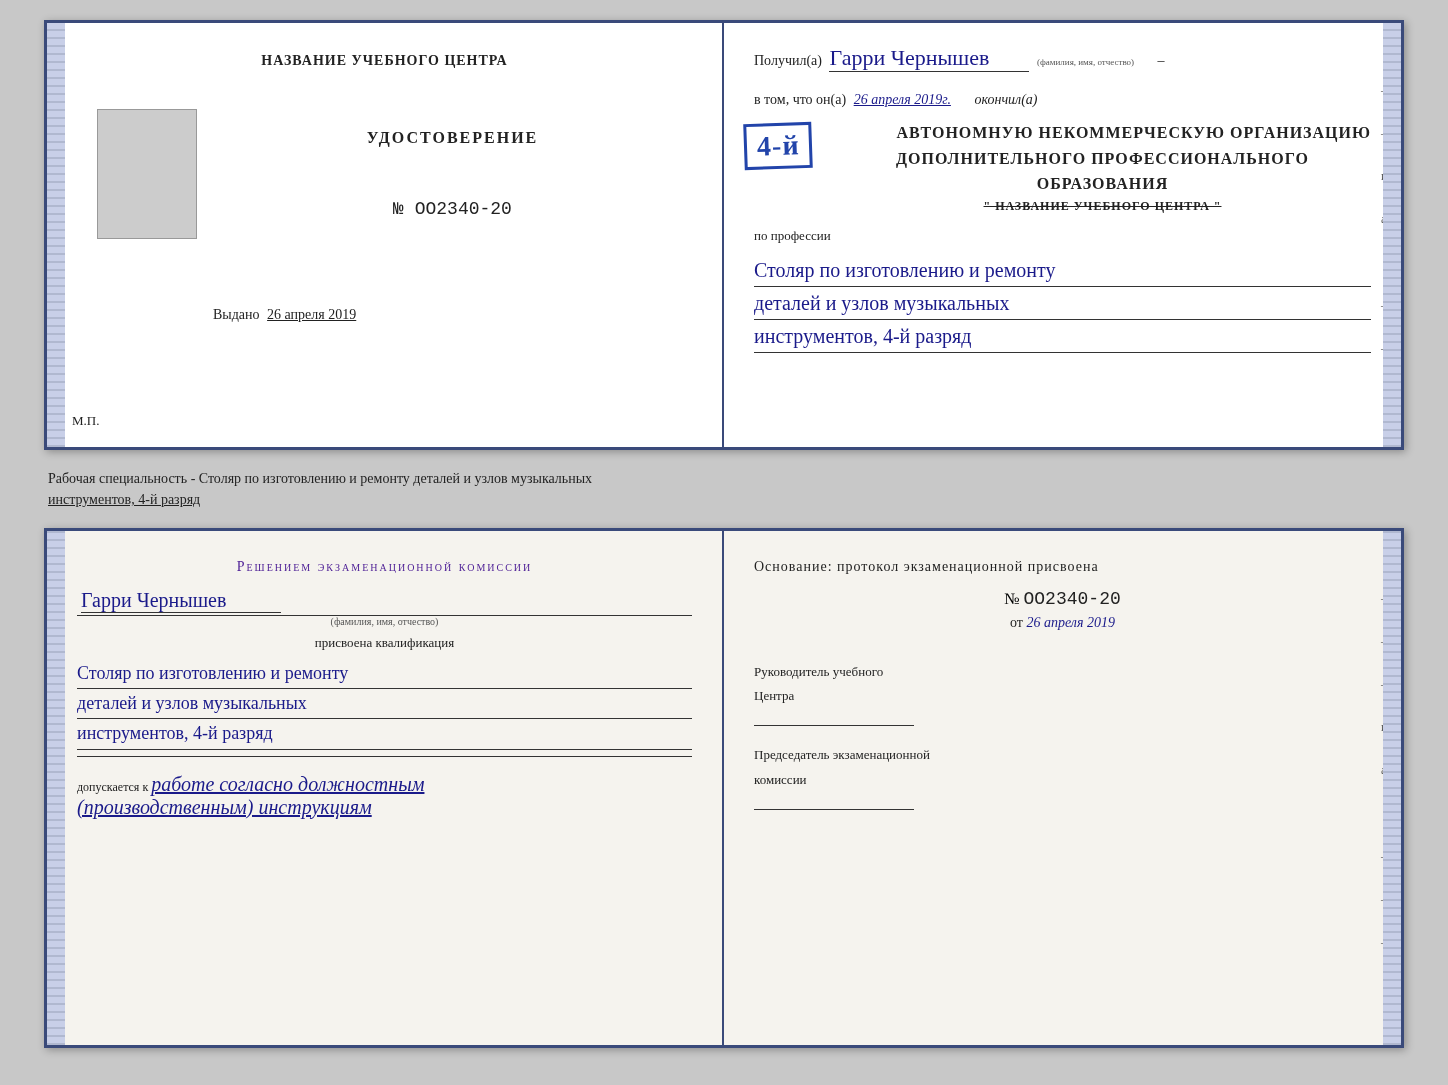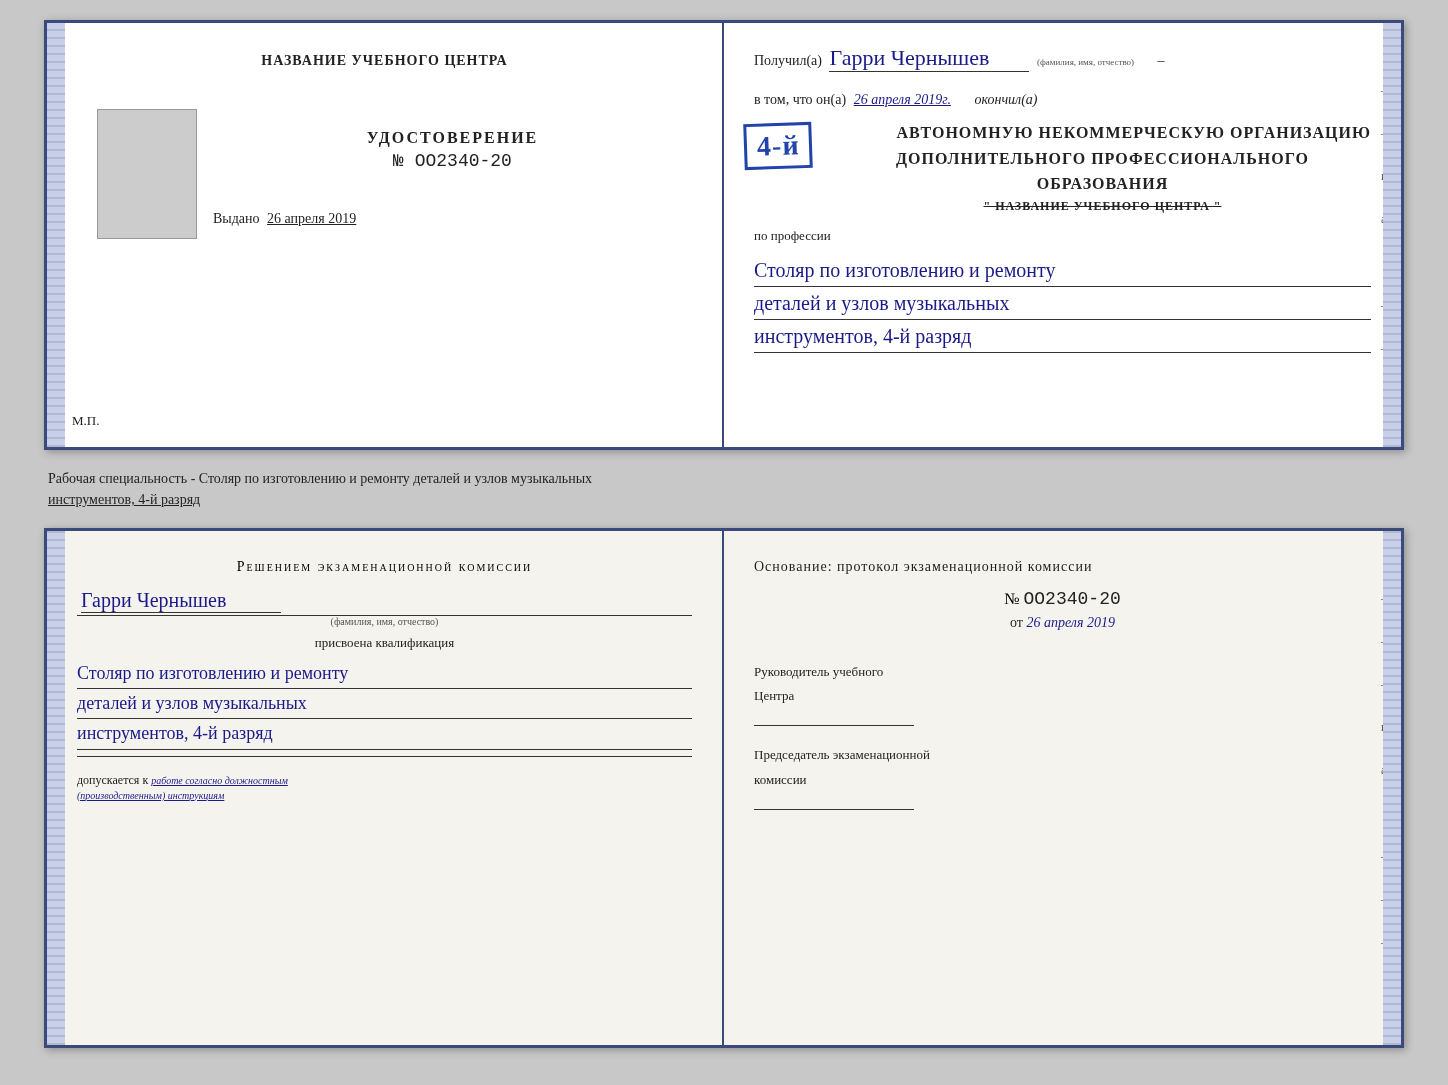--- a/index.html
+++ b/index.html
@@ -192,21 +192,21 @@
       display: flex;
       flex-direction: column;
       position: relative;
     }
 
     .decision-title {
       font-size: 14px;
       font-weight: normal;
       letter-spacing: 2px;
       text-align: center;
-      color: #000000;
+      color: #4c1d95;
       margin-bottom: 14px;
       font-variant: small-caps;
     }
 
     .name-block {
       margin-bottom: 8px;
     }
 
     .assigned-text {
       font-size: 13px;
@@ -217,21 +217,21 @@
 
     .allowed-line {
       font-size: 12px;
       color: #222;
       margin-top: 16px;
     }
 
     .allowed-handwritten {
       font-style: italic;
       font-family: 'Segoe Script', cursive;
-      font-size: 10px;
+      font-size: 20px;
       color: #1a1a8a;
       text-decoration: underline;
     }
 
     .basis-text {
       font-size: 14px;
       color: #222;
       letter-spacing: 1px;
       margin-bottom: 14px;
     }
@@ -320,21 +320,21 @@
 </head>
 <body>
 
 <div class="document-spread">
   <div class="texture-left"></div>
 
   <div class="page-left">
     <div class="center-title">НАЗВАНИЕ УЧЕБНОГО ЦЕНТРА</div>
     <div style="display:flex; width:100%; align-items:flex-start; gap:16px; margin-top:10px;">
       <div class="photo-placeholder"></div>
-      <div style="flex:1; display:flex; flex-direction:column; margin-top:20px;">
+      <div style="flex:1; display:flex; flex-direction:column; margin-top:20px;gap:48px;">
         <div class="cert-title">УДОСТОВЕРЕНИЕ</div>
         <div class="cert-number">№ OO2340-20</div>
         <div style="margin-top:40px; font-size:14px; color:#222; align-self:flex-start;">
           <span>Выдано</span>
           <span style="text-decoration:underline; margin-left:4px;">26 апреля 2019</span>
         </div>
       </div>
     </div>
     <div class="mp-line">М.П.</div>
   </div>
@@ -414,21 +414,21 @@
     <div style="border-bottom:1px solid #333; width:100%; margin-top:6px;"></div>
 
     <div class="allowed-line">
       <span>допускается к</span>
       <span class="allowed-handwritten">работе согласно должностным</span><br>
       <span class="allowed-handwritten">(производственным) инструкциям</span>
     </div>
   </div>
 
   <div class="lower-right">
-    <div class="basis-text">Основание: протокол экзаменационной  комиссии</div>
+    <div class="basis-text">Основание: протокол экзаменационной  присвоена</div>
 
     <div class="number-block">
       <span>№</span>
       <span class="number-handwritten">OO2340-20</span>
     </div>
 
     <div class="date-block">
       <span>от</span>
       <span class="date-hand">26 апреля 2019</span>
     </div>

